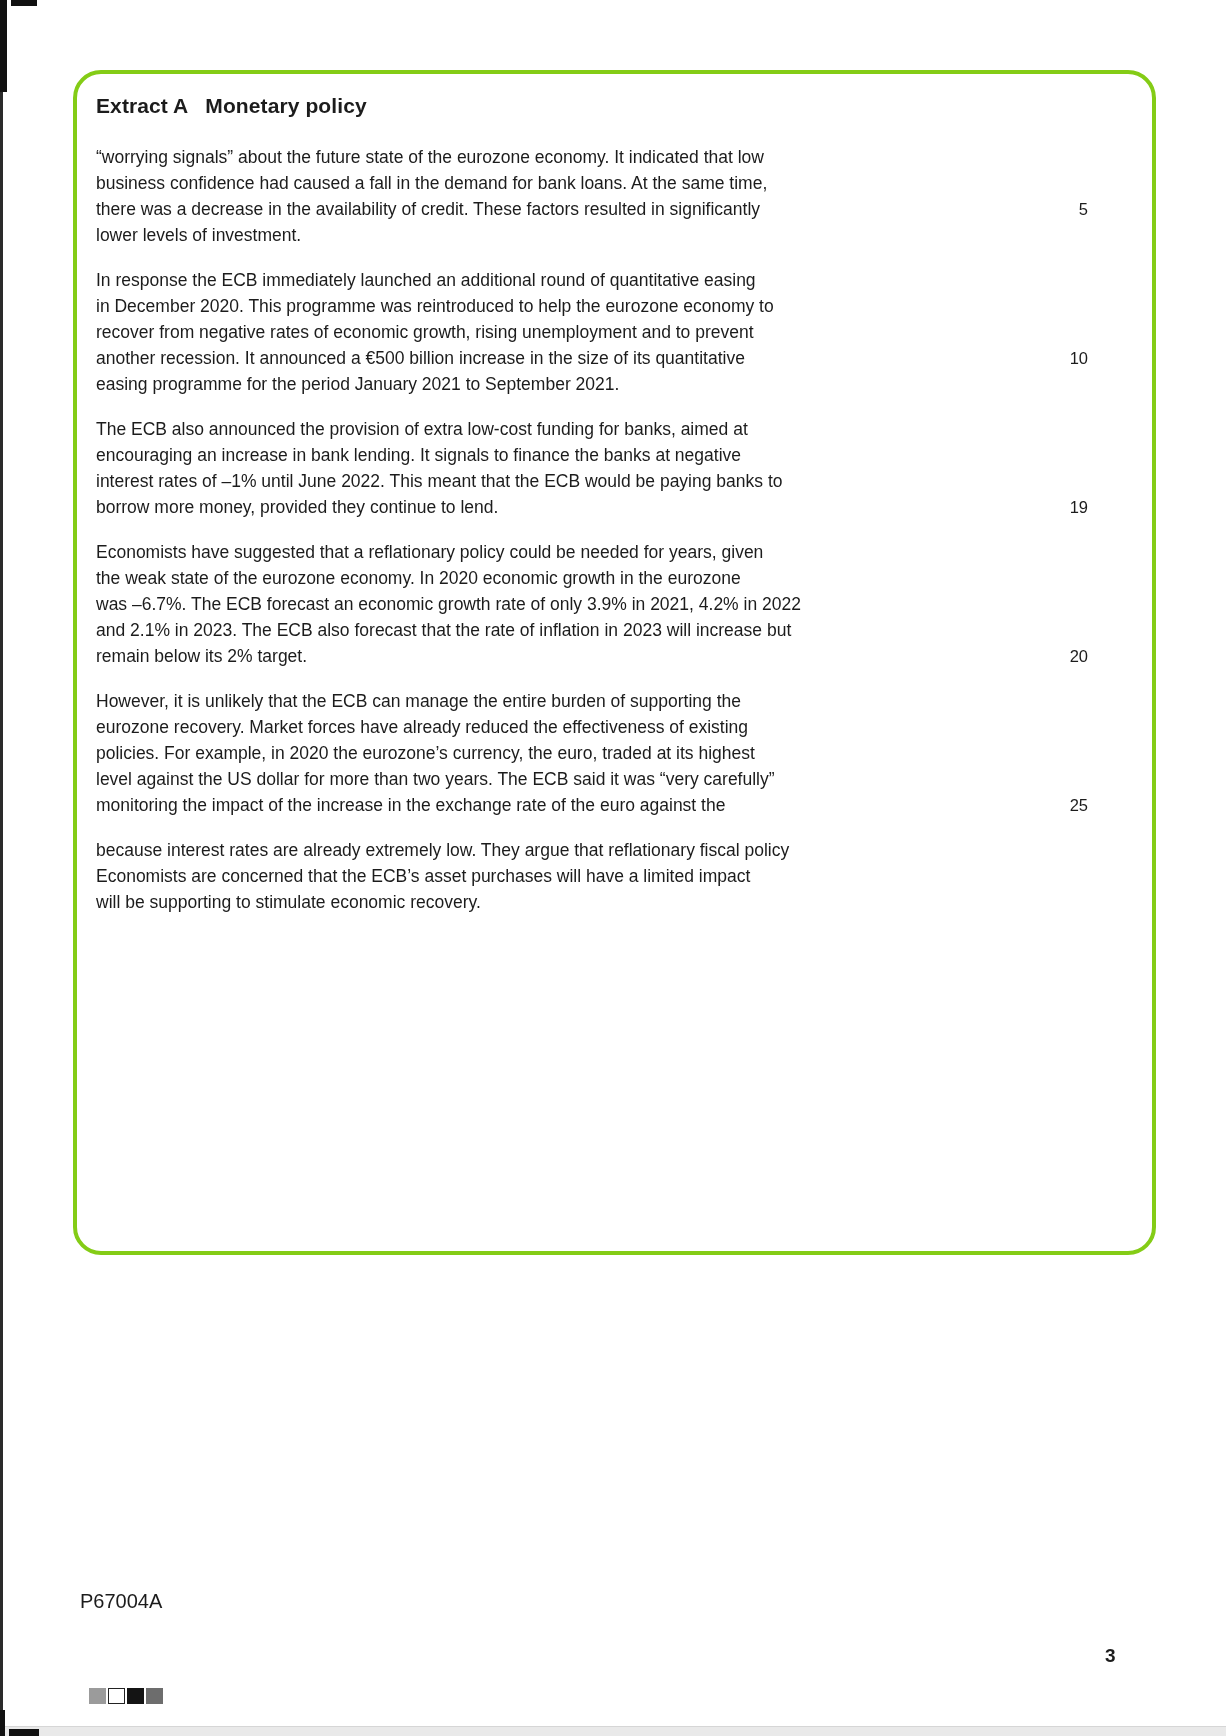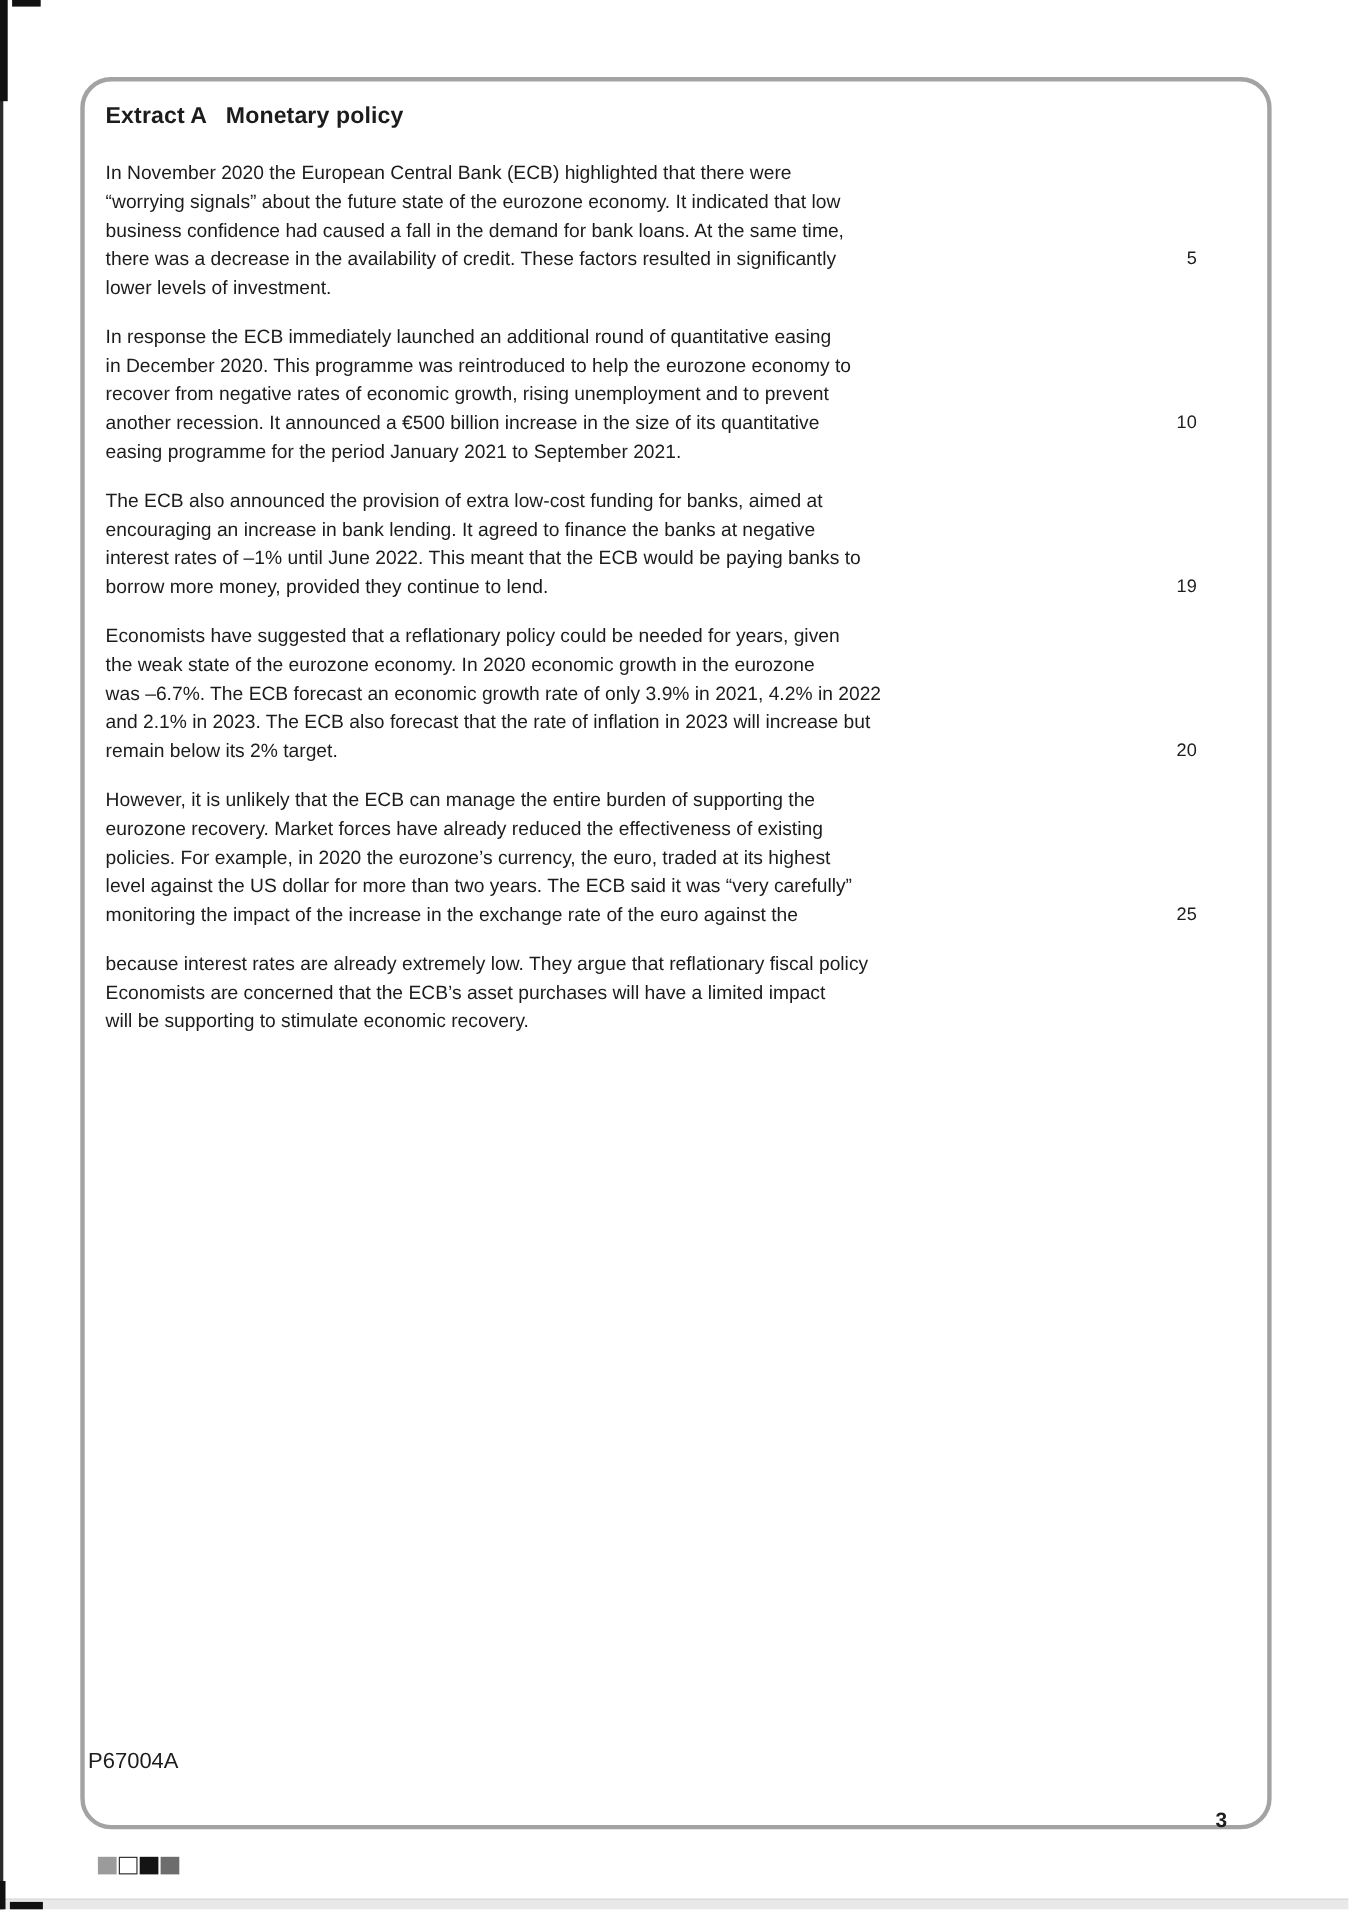--- a/index.html
+++ b/index.html
@@ -17,23 +17,23 @@
   .edge-bar-top   { position:absolute; left:0; top:0; width:7px; height:92px; background:#111; }
   .tick-top       { position:absolute; left:11px; top:0; width:26px; height:6px; background:#111; }
   .bottom-strip   { position:absolute; left:0; bottom:0; width:1226px; height:9px; background:#e9e9e9; border-top:1px solid #d6d6d6; }
   .tick-bottom    { position:absolute; left:9px; bottom:0; width:30px; height:7px; background:#111; z-index:2; }
   .edge-bar-bottom{ position:absolute; left:0; bottom:0; width:5px; height:26px; background:#111; z-index:2; }
 
   
   .extract-box {
     position:absolute;
     left:73px; top:70px;
-    width:1083px; height:1593px;
+    width:1083px; height:1185px;
     box-sizing:border-box;
-    border:4px solid #a3a3a3;
+    border:4px solid #84cc16;
     border-radius:28px;
     padding:20px 0 0 19px;
     background:#fff;
   }
 
   .extract-heading { font-size:21px; font-weight:bold; letter-spacing:0.1px; margin:0 0 26px 0; }
   .extract-heading .title { margin-left:17px; }
 
   .para { position:relative; margin:0 0 19px 0; }
   .line { position:relative; height:26px; line-height:26px; font-size:17.5px; white-space:nowrap; }
@@ -59,36 +59,35 @@
 <div class="bottom-strip"></div>
 <div class="tick-bottom"></div>
 <div class="edge-bar-bottom"></div>
 
 <div class="extract-box">
   <div class="extract-heading">
     <span class="label">Extract A</span><span class="title">Monetary policy</span>
   </div>
   <div>
       <div class="para">
-        <div class="line"><span>In November 2020 the European Central Bank (ECB) highlighted that there were</span></div>
         <div class="line"><span>“worrying signals” about the future state of the eurozone economy. It indicated that low</span></div>
         <div class="line"><span>business confidence had caused a fall in the demand for bank loans. At the same time,</span></div>
         <div class="line"><span>there was a decrease in the availability of credit. These factors resulted in significantly</span><span class="lineno">5</span></div>
         <div class="line"><span>lower levels of investment.</span></div>
       </div>
       <div class="para">
         <div class="line"><span>In response the ECB immediately launched an additional round of quantitative easing</span></div>
         <div class="line"><span>in December 2020. This programme was reintroduced to help the eurozone economy to</span></div>
         <div class="line"><span>recover from negative rates of economic growth, rising unemployment and to prevent</span></div>
         <div class="line"><span>another recession. It announced a €500 billion increase in the size of its quantitative</span><span class="lineno">10</span></div>
         <div class="line"><span>easing programme for the period January 2021 to September 2021.</span></div>
       </div>
       <div class="para">
         <div class="line"><span>The ECB also announced the provision of extra low-cost funding for banks, aimed at</span></div>
-        <div class="line"><span>encouraging an increase in bank lending. It agreed to finance the banks at negative</span></div>
+        <div class="line"><span>encouraging an increase in bank lending. It signals to finance the banks at negative</span></div>
         <div class="line"><span>interest rates of –1% until June 2022. This meant that the ECB would be paying banks to</span></div>
         <div class="line"><span>borrow more money, provided they continue to lend.</span><span class="lineno">19</span></div>
       </div>
       <div class="para">
         <div class="line"><span>Economists have suggested that a reflationary policy could be needed for years, given</span></div>
         <div class="line"><span>the weak state of the eurozone economy. In 2020 economic growth in the eurozone</span></div>
         <div class="line"><span>was –6.7%. The ECB forecast an economic growth rate of only 3.9% in 2021, 4.2% in 2022</span></div>
         <div class="line"><span>and 2.1% in 2023. The ECB also forecast that the rate of inflation in 2023 will increase but</span></div>
         <div class="line"><span>remain below its 2% target.</span><span class="lineno">20</span></div>
       </div>

